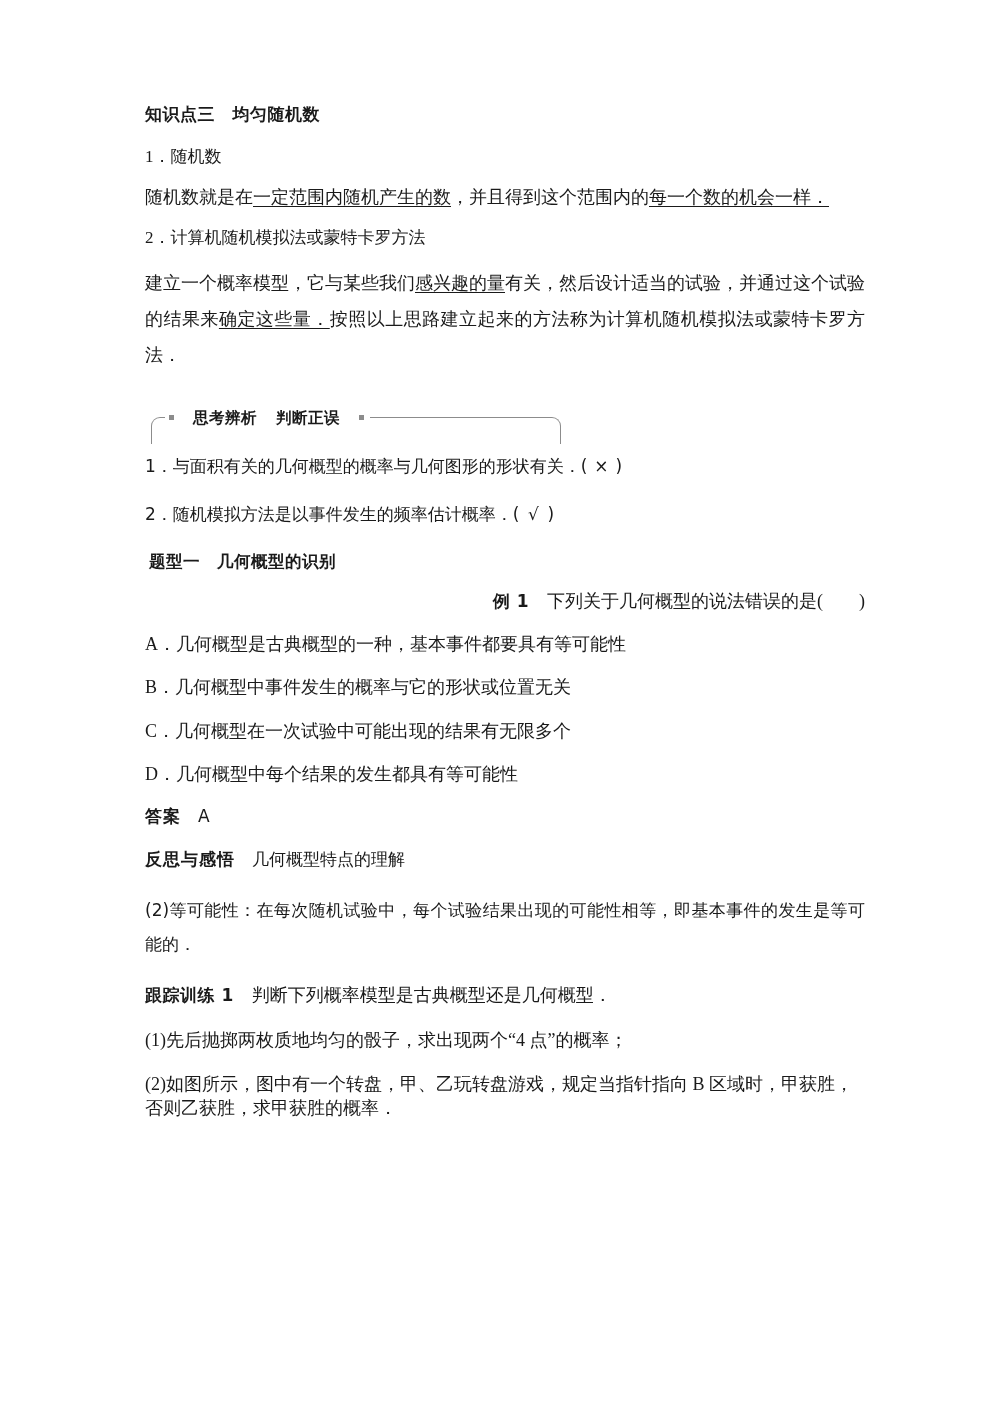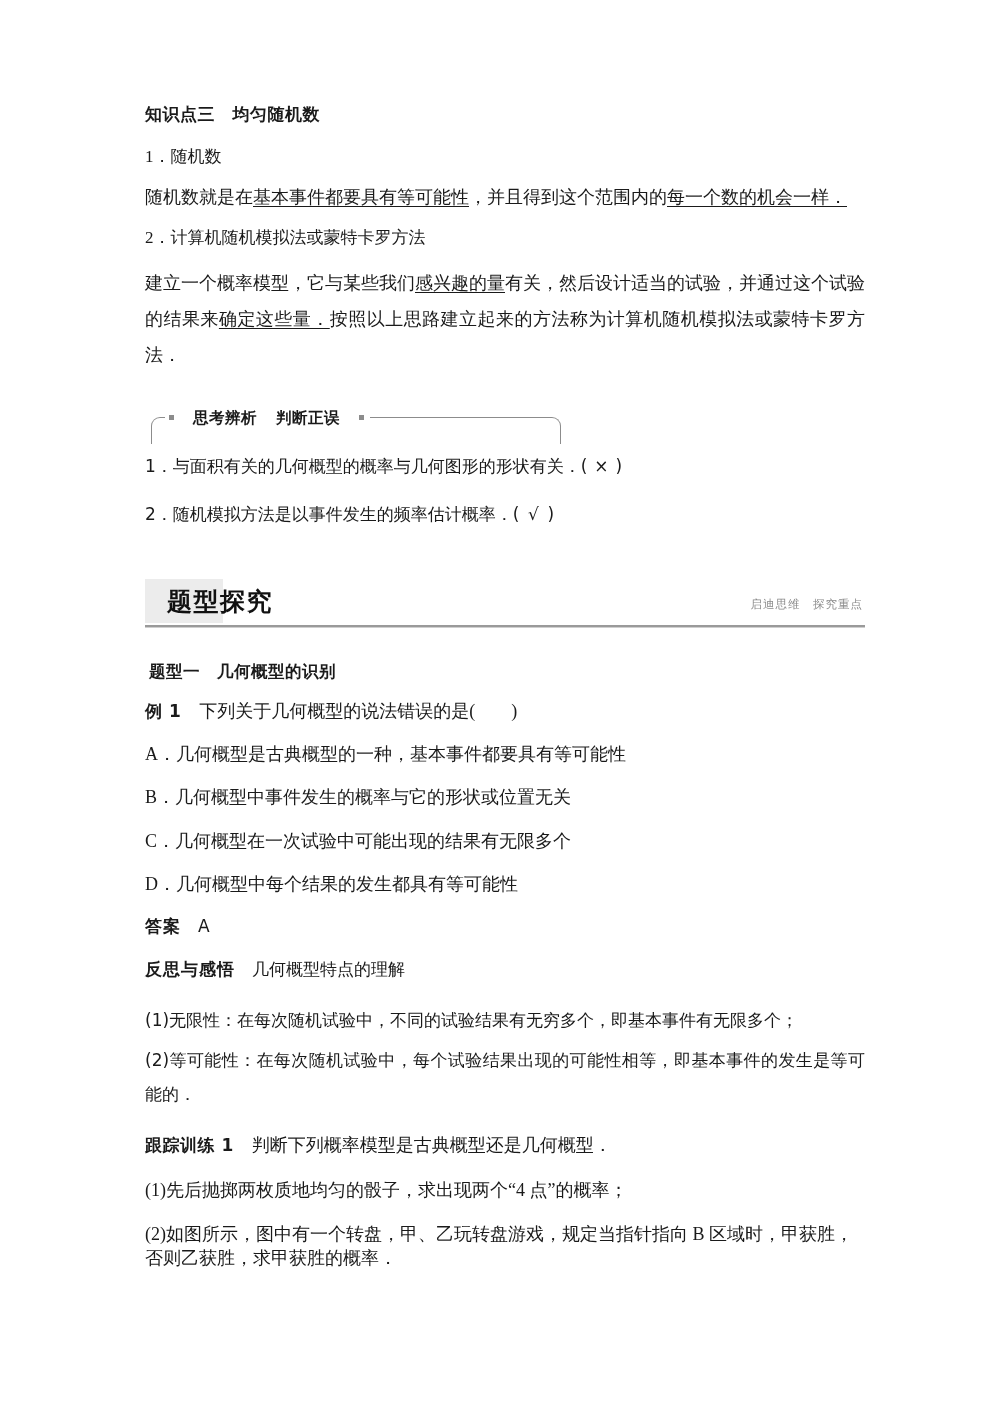--- a/index.html
+++ b/index.html
@@ -156,20 +156,21 @@
     font-family: "DejaVu Sans", "Liberation Sans", sans-serif;
     font-size: 16.5px;
     font-weight: 700;
     letter-spacing: 0.5px;
     margin: 0 0 16px 4px;
   }
   .ex-line {
     font-size: 18px;
     line-height: 1.35;
     margin: 0 0 19px 0;
+    text-align: right;
   }
   .ex-label {
     font-family: "DejaVu Sans", "Liberation Sans", sans-serif;
     font-weight: 700;
     font-size: 17px;
     letter-spacing: 0.5px;
   }
   .opt {
     font-size: 18px;
     line-height: 1.35;
@@ -225,62 +226,55 @@
 </head>
 <body>
 
 <div class="page">
   <div class="content">
 
     <h2 class="kp-title">知识点三　均匀随机数</h2>
 
     <p class="num-head">1．随机数</p>
 
-    <p class="body-line"><span>随机数就是在</span><span class="u">基本事件都要具有等可能性</span><span>，并且得到这个范围内的</span><span class="u">每一个数的机会一样．</span></p>
+    <p class="body-line"><span>随机数就是在</span><span class="u">一定范围内随机产生的数</span><span>，并且得到这个范围内的</span><span class="u">每一个数的机会一样．</span></p>
 
     <p class="num-head">2．计算机随机模拟法或蒙特卡罗方法</p>
 
     <p class="body-para"><span>建立一个概率模型，它与某些我们</span><span class="u">感兴趣的量</span><span>有关，然后设计适当的试验，并通过这个试验的结果来</span><span class="u">确定这些量．</span><span>按照以上思路建立起来的方法称为计算机随机模拟法或蒙特卡罗方法．</span></p>
 
     <div class="think-box">
       <div class="think-frame"></div>
       <div class="think-label">
         <span class="sq"></span>
         <span>思考辨析</span>
         <span>判断正误</span>
         <span class="sq"></span>
       </div>
     </div>
 
     <p class="think-item"><span>1．与面积有关的几何概型的概率与几何图形的形状有关．(</span><span class="mark">×</span><span>)</span></p>
 
     <p class="think-item"><span>2．随机模拟方法是以事件发生的频率估计概率．(</span><span class="mark">√</span><span>)</span></p>
 
-    <div class="section">
-      <div class="section-chip"></div>
-      <div class="section-title">题型探究</div>
-      <div class="section-sub">启迪思维　探究重点</div>
-      <div class="section-rule"></div>
-    </div>
 
     <p class="tx-head">题型一　几何概型的识别</p>
 
     <p class="ex-line"><span class="ex-label">例 1</span>　<span>下列关于几何概型的说法错误的是(　　)</span></p>
 
     <p class="opt">A．几何概型是古典概型的一种，基本事件都要具有等可能性</p>
     <p class="opt">B．几何概型中事件发生的概率与它的形状或位置无关</p>
     <p class="opt">C．几何概型在一次试验中可能出现的结果有无限多个</p>
     <p class="opt">D．几何概型中每个结果的发生都具有等可能性</p>
 
     <p class="ans-line"><b>答案</b>　<span>A</span></p>
 
 
     <p class="sans-head"><b>反思与感悟</b>　<span>几何概型特点的理解</span></p>
 
-    <p class="sans-para">(1)无限性：在每次随机试验中，不同的试验结果有无穷多个，即基本事件有无限多个；</p>
     <p class="sans-para">(2)等可能性：在每次随机试验中，每个试验结果出现的可能性相等，即基本事件的发生是等可能的．</p>
 
     <p class="serif-sub" style="margin-top:22px;"><b>跟踪训练 1</b>　<span>判断下列概率模型是古典概型还是几何概型．</span></p>
 
     <p class="serif-sub">(1)先后抛掷两枚质地均匀的骰子，求出现两个“4 点”的概率；</p>
     <p class="serif-sub tight">(2)如图所示，图中有一个转盘，甲、乙玩转盘游戏，规定当指针指向 B 区域时，甲获胜，否则乙获胜，求甲获胜的概率．</p>
 
   </div>
 </div>
 

